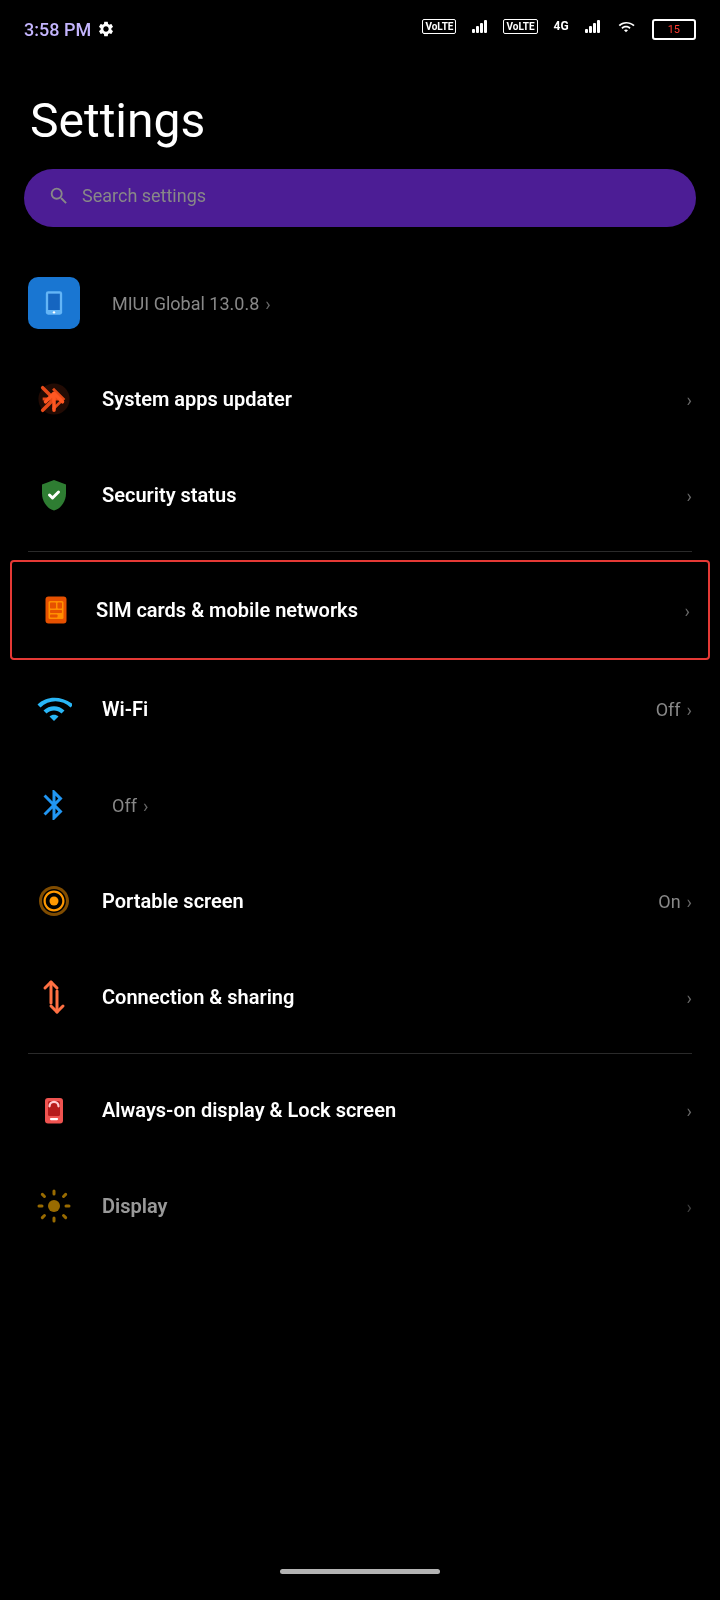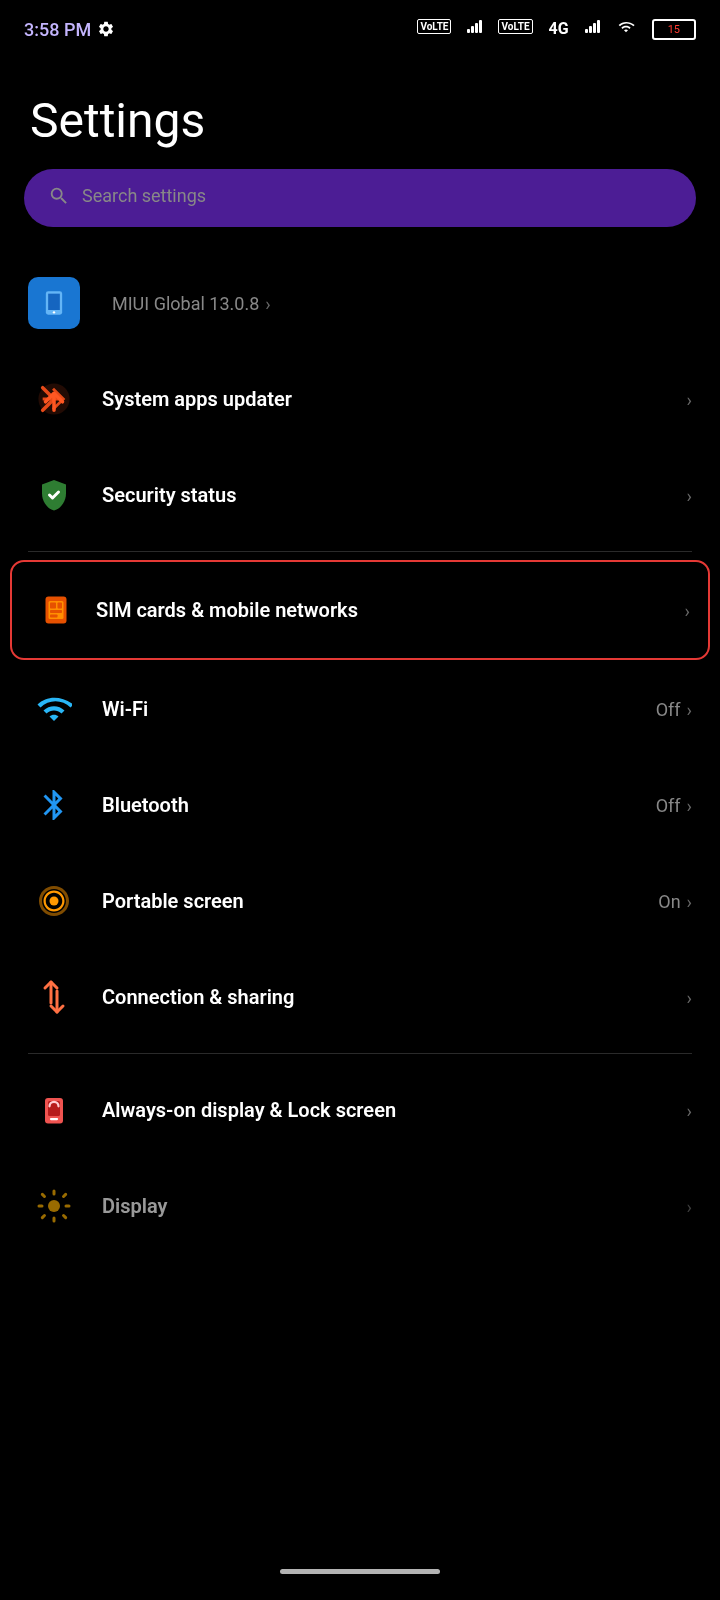--- a/index.html
+++ b/index.html
@@ -133,21 +133,21 @@
 
     .divider {
       height: 1px;
       background: #2a2a2a;
       margin: 8px 28px;
     }
 
     
     .item-highlighted {
       border: 2.5px solid #e53935;
-      border-radius: 14px;
+      border-radius: 4px;
       margin: 1px 10px;
       padding: 22px 18px;
     }
 
     
     .icon-about {
       background: #1976d2;
       border-radius: 10px;
     }
 
@@ -183,21 +183,21 @@
     <span style="font-size:10px;font-weight:700;color:#fff;border:1px solid #fff;padding:1px 2px;border-radius:2px;">VoLTE</span>
 
     <div class="signal-bars">
       <div class="bar" style="height:4px;"></div>
       <div class="bar" style="height:7px;"></div>
       <div class="bar" style="height:10px;"></div>
       <div class="bar" style="height:13px;"></div>
     </div>
 
     <span style="font-size:10px;font-weight:700;color:#fff;border:1px solid #fff;padding:1px 2px;border-radius:2px;">VoLTE</span>
-    <span style="font-size:16px;font-weight:700;color:#fff;">4G</span>
+    <span style="font-size:12px;font-weight:700;color:#fff;">4G</span>
 
     <div class="signal-bars">
       <div class="bar" style="height:4px;"></div>
       <div class="bar" style="height:7px;"></div>
       <div class="bar" style="height:10px;"></div>
       <div class="bar" style="height:13px;"></div>
     </div>
 
     <svg width="20" height="16" viewBox="0 0 24 24" fill="#fff">
       <path d="M1,9l2,2c5.52-5.52,14.48-5.52,20,0l2-2C16.93,2.93,7.08,2.93,1,9z M9,17l3,3l3-3c-1.65-1.66-4.34-1.66-6,0z M5,13l2,2c2.76-2.76,7.24-2.76,10,0l2-2C15.14,9.14,8.87,9.14,5,13z"></path>
@@ -311,23 +311,20 @@
       <span class="chevron">›</span>
     </div>
   </div>
 
   <div class="settings-item">
     <div class="item-icon" style="background:transparent;">
       <svg width="36" height="36" viewBox="0 0 24 24" fill="#2196f3">
         <path d="M17.71 7.71L12 2h-1v7.59L6.41 5 5 6.41 10.59 12 5 17.59 6.41 19 11 14.41V22h1l5.71-5.71-4.3-4.29 4.3-4.29zM13 5.83l1.88 1.88L13 9.59V5.83zm1.88 10.46L13 18.17v-3.76l1.88 1.88z"></path>
       </svg>
     </div>
-    <div class="item-content">
-      <span class="item-label">Bluetooth</span>
-    </div>
     <div class="item-right">
       <span class="item-value">Off</span>
       <span class="chevron">›</span>
     </div>
   </div>
 
   <div class="settings-item">
     <div class="item-icon" style="background:transparent;">
       <svg width="36" height="36" viewBox="0 0 24 24" fill="none">
         <circle cx="12" cy="12" r="3" fill="#ff9800"></circle>

